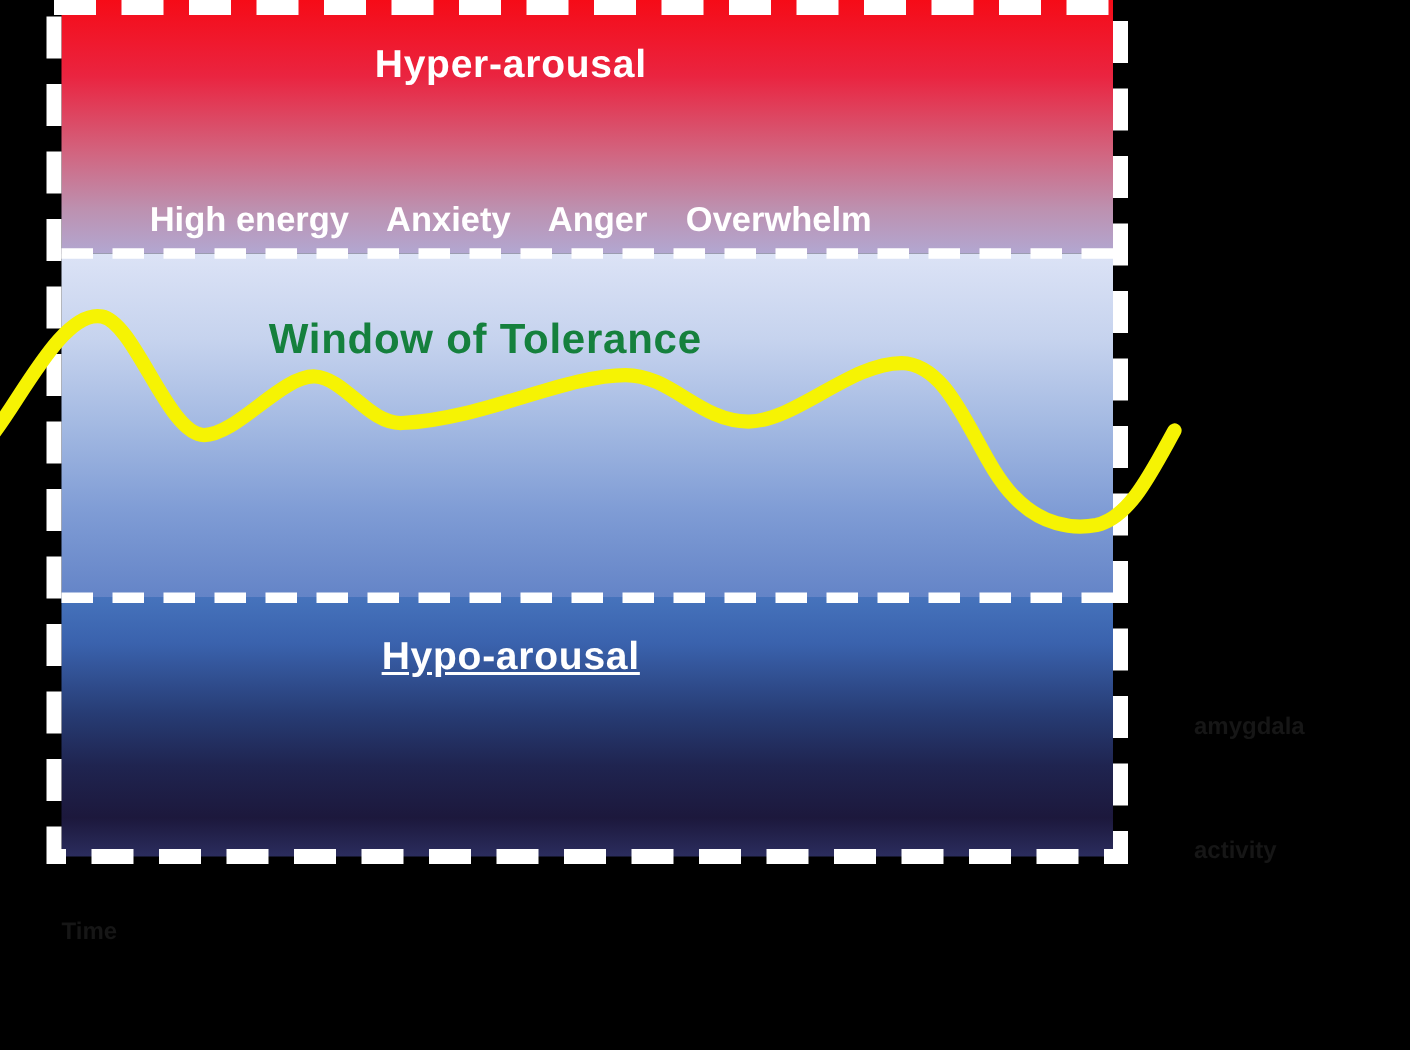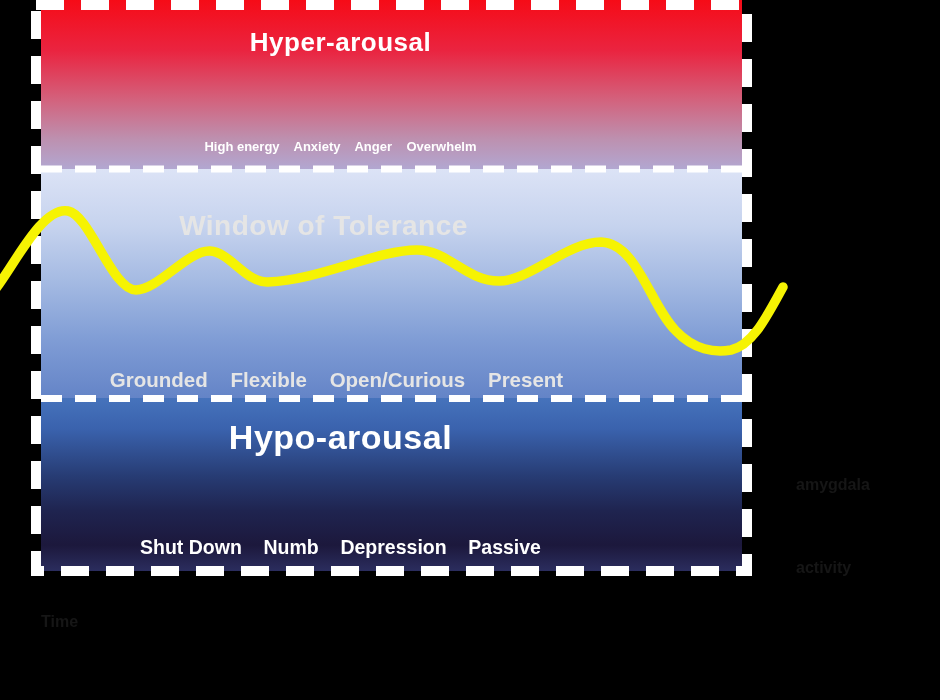--- a/index.html
+++ b/index.html
@@ -12,27 +12,27 @@
   .band { position: absolute; left: 41px; width: 701px; }
   #band-hyper  { top: 0;     height: 169px; }
   #band-window { top: 169px; height: 229px; }
   #band-hypo   { top: 398px; height: 173px; }
 
   .txt {
     position: absolute; left: 41px; width: 599px;
     text-align: center; font-weight: 700; white-space: pre;
   }
   .t-light { color: #ffffff; }
-  .t-dark  { color: #e5e5e5; }
+  .t-dark  { color: #15803d; }
 
   #hyper-title  { top: 28px;  font-size: 26px; line-height: 28px; letter-spacing: .5px; }
-  #hyper-kw     { top: 78px;  font-size: 13px; line-height: 27.5px; }
+  #hyper-kw     { top: 78px;  font-size: 23px; line-height: 27.5px; }
   #window-title { top: 212px; font-size: 28px; line-height: 28px; transform: translateX(-17px); letter-spacing: .5px; }
   #window-kw    { top: 305px; font-size: 20.5px; line-height: 30px; transform: translateX(-4px); }
-  #hypo-title   { top: 423px; font-size: 34px; line-height: 28px; letter-spacing: .5px; }
+  #hypo-title   { top: 423px; font-size: 26px; line-height: 28px; letter-spacing: .5px; text-decoration: underline; }
   #hypo-kw      { top: 477px; font-size: 19.5px; line-height: 28px; }
 
   #right-axis-label {
     position: absolute; left: 796px; top: 416px;
     font-weight: 700; font-size: 16px; line-height: 27.5px;
     color: var(--faint, #161616); text-align: left; white-space: pre;
   }
   #time-axis-label {
     position: absolute; left: 41px; top: 613px; width: 701px;
     text-align: left; font-weight: 700; font-size: 16px;
@@ -47,26 +47,24 @@
 <div class="band" id="band-window" style="background: linear-gradient(rgb(220, 227, 246) 0%, rgb(198, 211, 238) 25%, rgb(163, 185, 226) 50%, rgb(127, 156, 213) 75%, rgb(100, 132, 199) 100%);"></div>
 <div class="band" id="band-hypo" style="background: linear-gradient(rgb(70, 115, 188) 0%, rgb(58, 98, 173) 18%, rgb(39, 60, 116) 45%, rgb(31, 36, 80) 65%, rgb(28, 24, 60) 85%, rgb(43, 45, 94) 100%);"></div>
 
 <div class="txt t-light" id="hyper-title">Hyper-arousal</div>
 <div class="txt t-light" id="hyper-kw">
   <div>High energy    Anxiety    Anger    Overwhelm</div>
 </div>
 
 <div class="txt t-dark" id="window-title">Window of Tolerance</div>
 <div class="txt t-dark" id="window-kw">
-  <div>Grounded    Flexible    Open/Curious    Present</div>
 </div>
 
 <div class="txt t-light" id="hypo-title">Hypo-arousal</div>
 <div class="txt t-light" id="hypo-kw">
-  <div>Shut Down    Numb    Depression    Passive</div>
 </div>
 
 <div id="right-axis-label">
   <div>amygdala</div>
   <div>activity</div>
 </div>
 <div id="time-axis-label">Time</div>
 
 <svg id="overlay" width="940" height="700" viewBox="0 0 940 700">
   <rect x="36" y="5" width="711" height="566" fill="none" stroke-width="10" stroke-dasharray="28 17" stroke="#ffffff"></rect>

